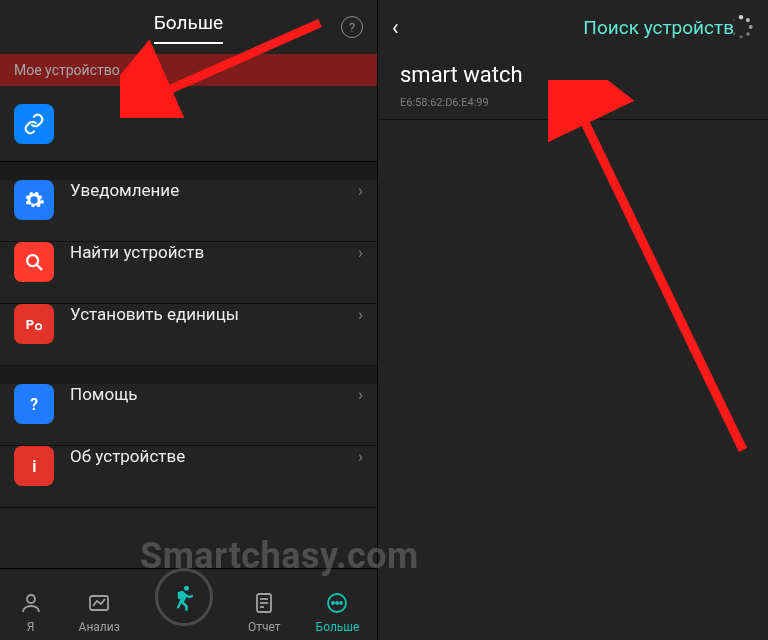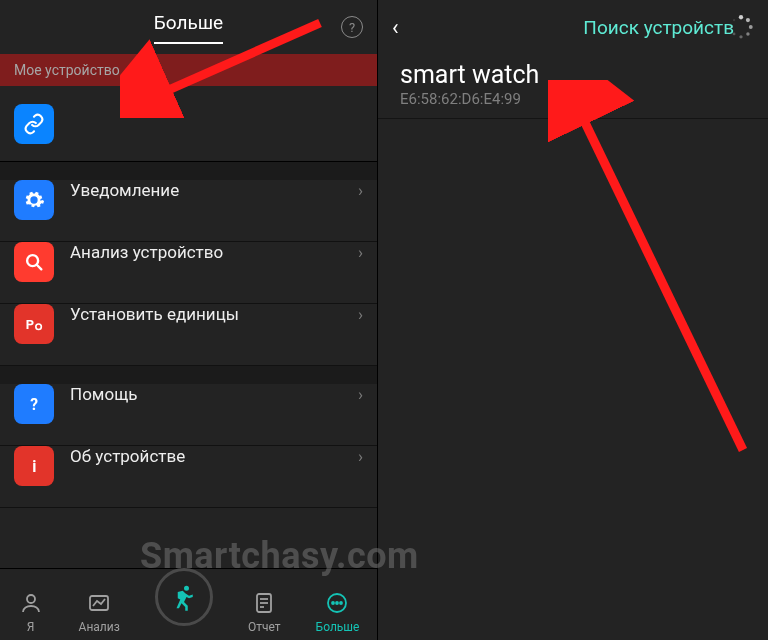--- a/index.html
+++ b/index.html
@@ -33,22 +33,22 @@
   .tab.active{color:#14c3b5}
   .tab .ti{width:26px;height:26px;display:flex;align-items:center;justify-content:center}
   .fab{width:58px;height:58px;border-radius:50%;background:#232323;border:3px solid #4a4a4a;display:flex;align-items:center;justify-content:center;margin-bottom:8px}
   .fab svg{fill:#14c3b5}
   
   .hdr2{height:54px;display:flex;align-items:center;background:#232323;padding:0 14px;position:relative}
   .back{color:#fff;font-size:22px;width:24px}
   .hdr2-title{flex:1;text-align:right;color:#5eead4;font-size:19px;padding-right:20px}
   .spinner{position:absolute;right:14px;top:14px;width:26px;height:26px}
   .dev{padding:8px 22px 10px;border-bottom:1px solid #141414}
-  .dev-name{color:#fff;font-size:25px;line-height:26px}
-  .dev-mac{color:#7f7f7f;font-size:15px;margin-top:2px}
+  .dev-name{color:#fff;font-size:22px;line-height:26px}
+  .dev-mac{color:#7f7f7f;font-size:11px;margin-top:8px}
   
   .arrow{position:absolute;pointer-events:none}
   
   .wm{position:absolute;left:140px;top:535px;color:#8a8a8a;font-size:36px;opacity:.42;letter-spacing:.5px;font-weight:700;pointer-events:none}
   
   svg{display:block}
 </style>
 </head>
 <body>
 
@@ -83,21 +83,21 @@
       <span class="chev">›</span>
     </div>
 
     <div class="row">
       <span class="icon-box ic-red">
         <svg width="22" height="22" viewBox="0 0 24 24" fill="none" stroke="#fff" stroke-width="2.6" stroke-linecap="round">
             <circle cx="10.5" cy="10.5" r="6"></circle>
             <line x1="20" y1="20" x2="15" y2="15"></line>
           </svg>
       </span>
-      <span class="label">Анализ устройство</span>
+      <span class="label">Найти устройств</span>
       <span class="chev">›</span>
     </div>
 
     <div class="row">
       <span class="icon-box ic-dred">
         <svg width="22" height="22" viewBox="0 0 24 24" fill="#fff">
             <text x="3" y="17" font-size="14" font-family="Arial" font-weight="700" fill="#fff">P</text>
             <circle cx="17" cy="15" r="3" fill="none" stroke="#fff" stroke-width="1.8"></circle>
           </svg>
       </span>

